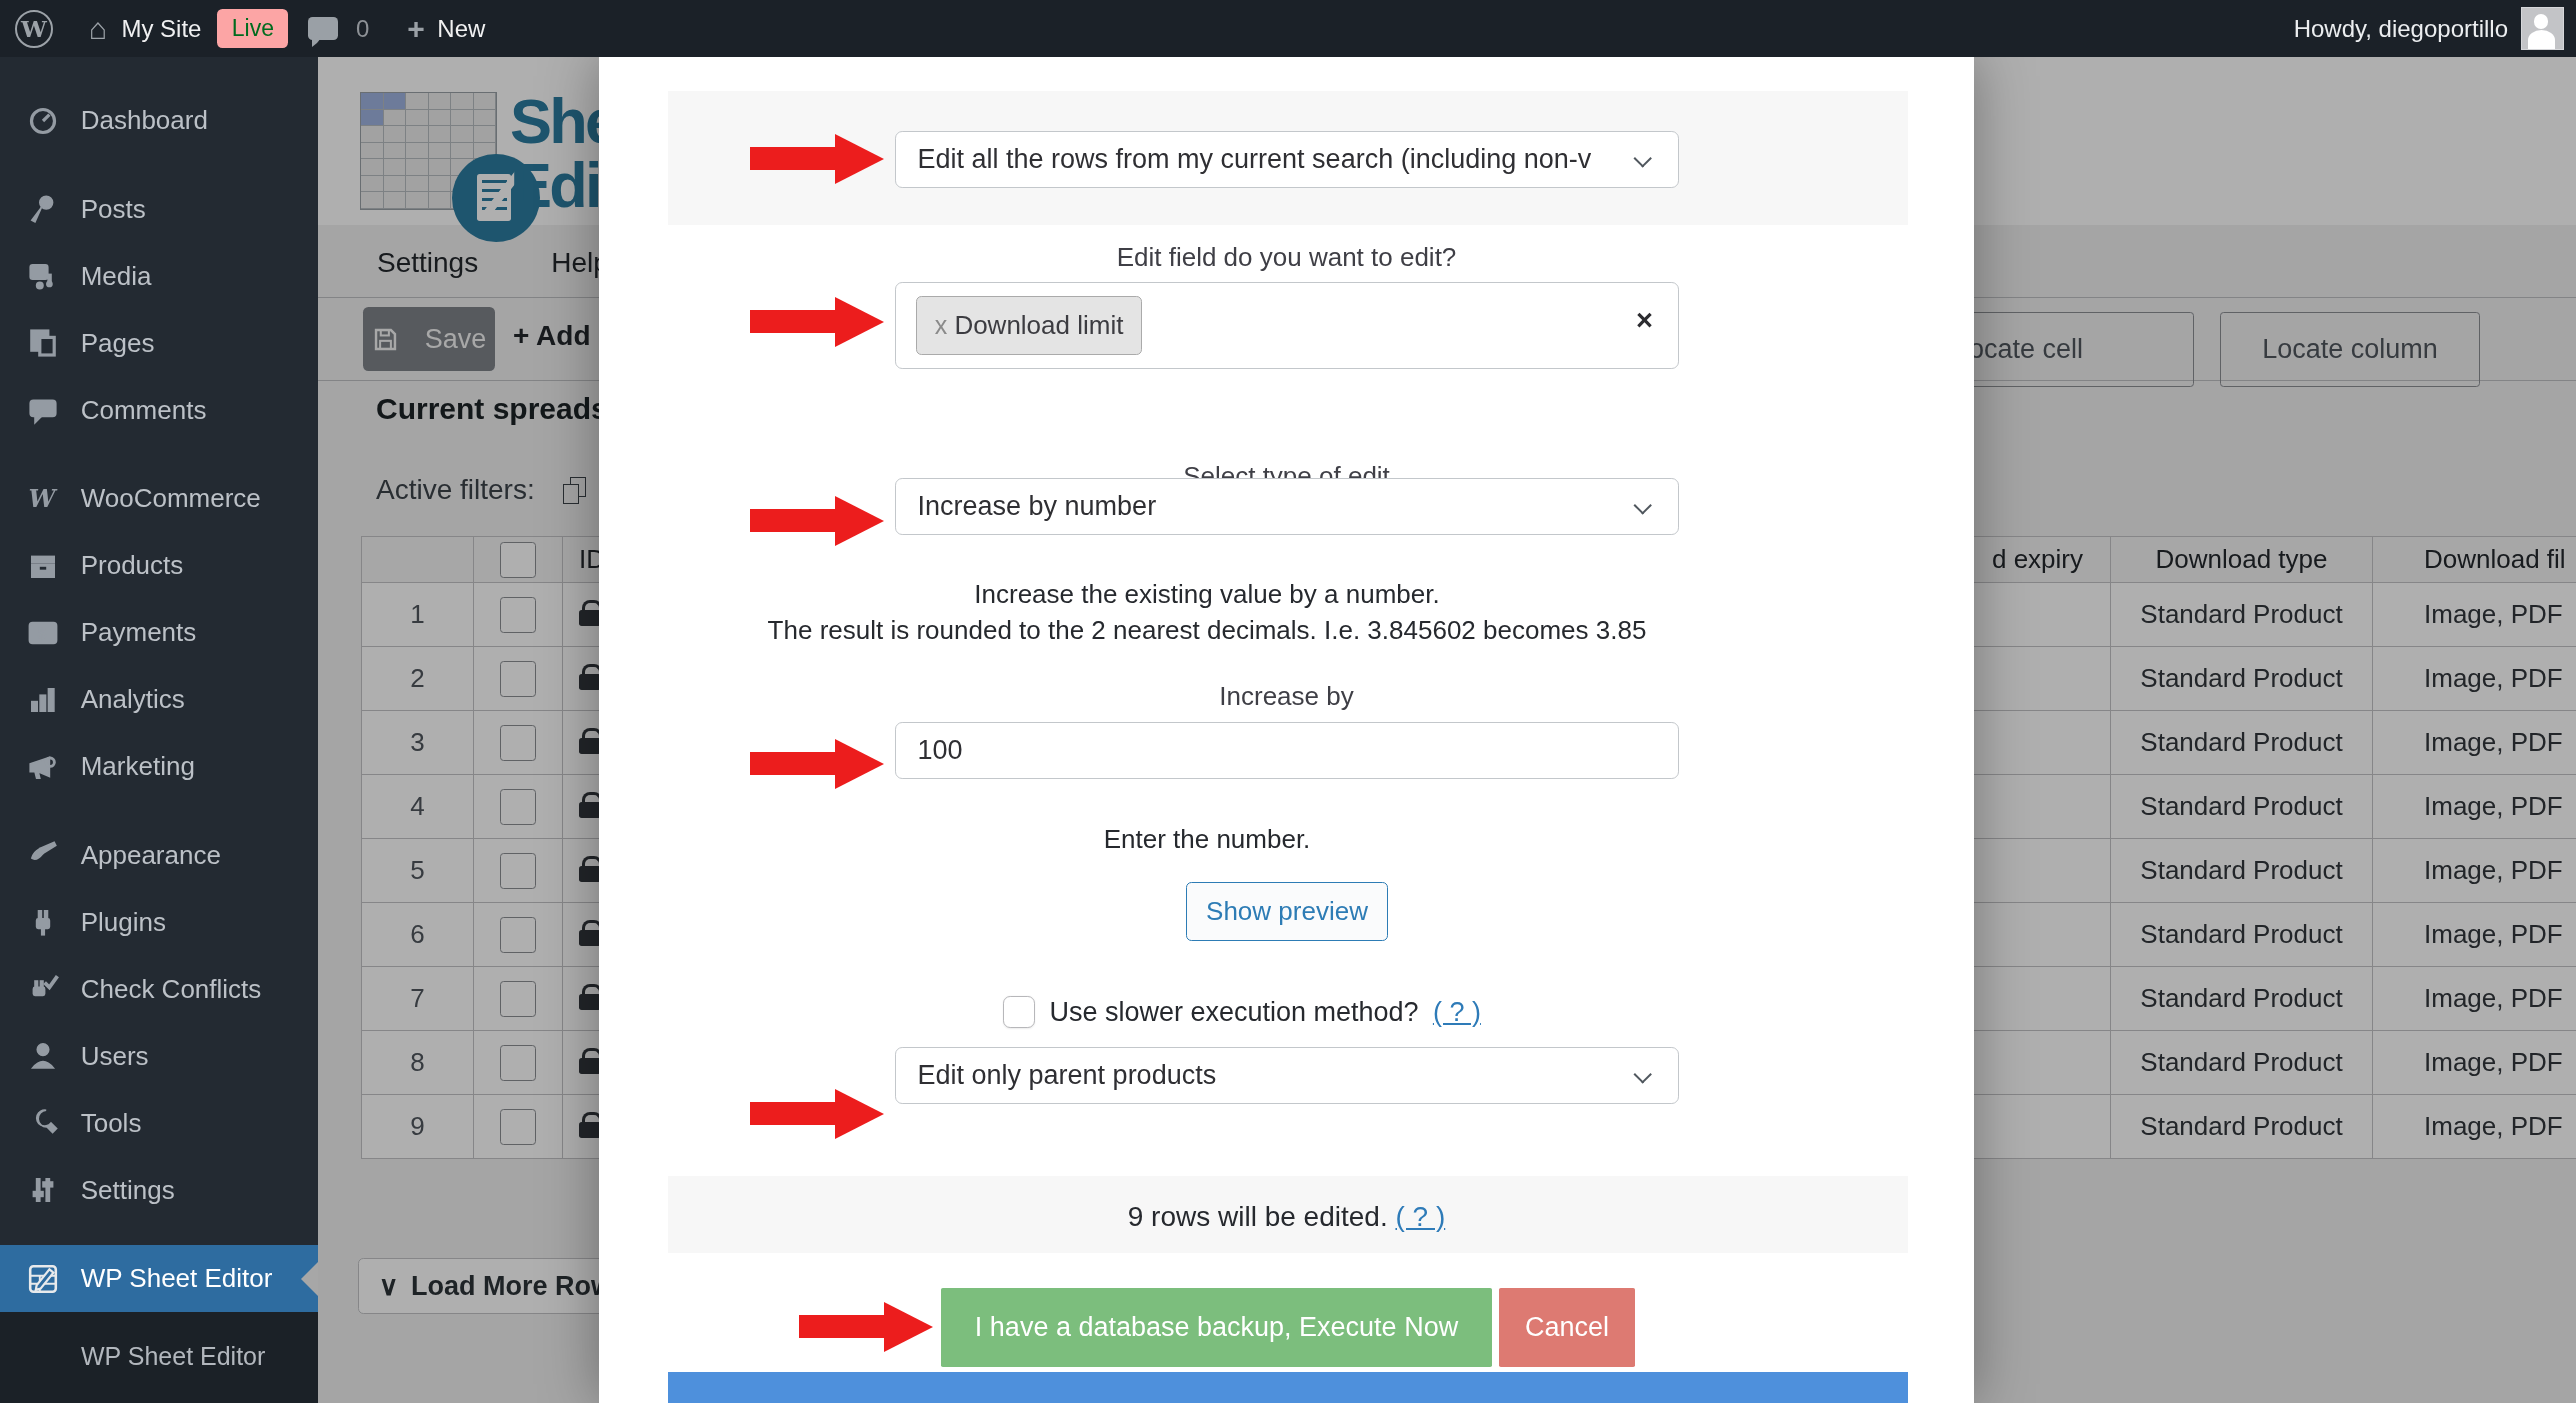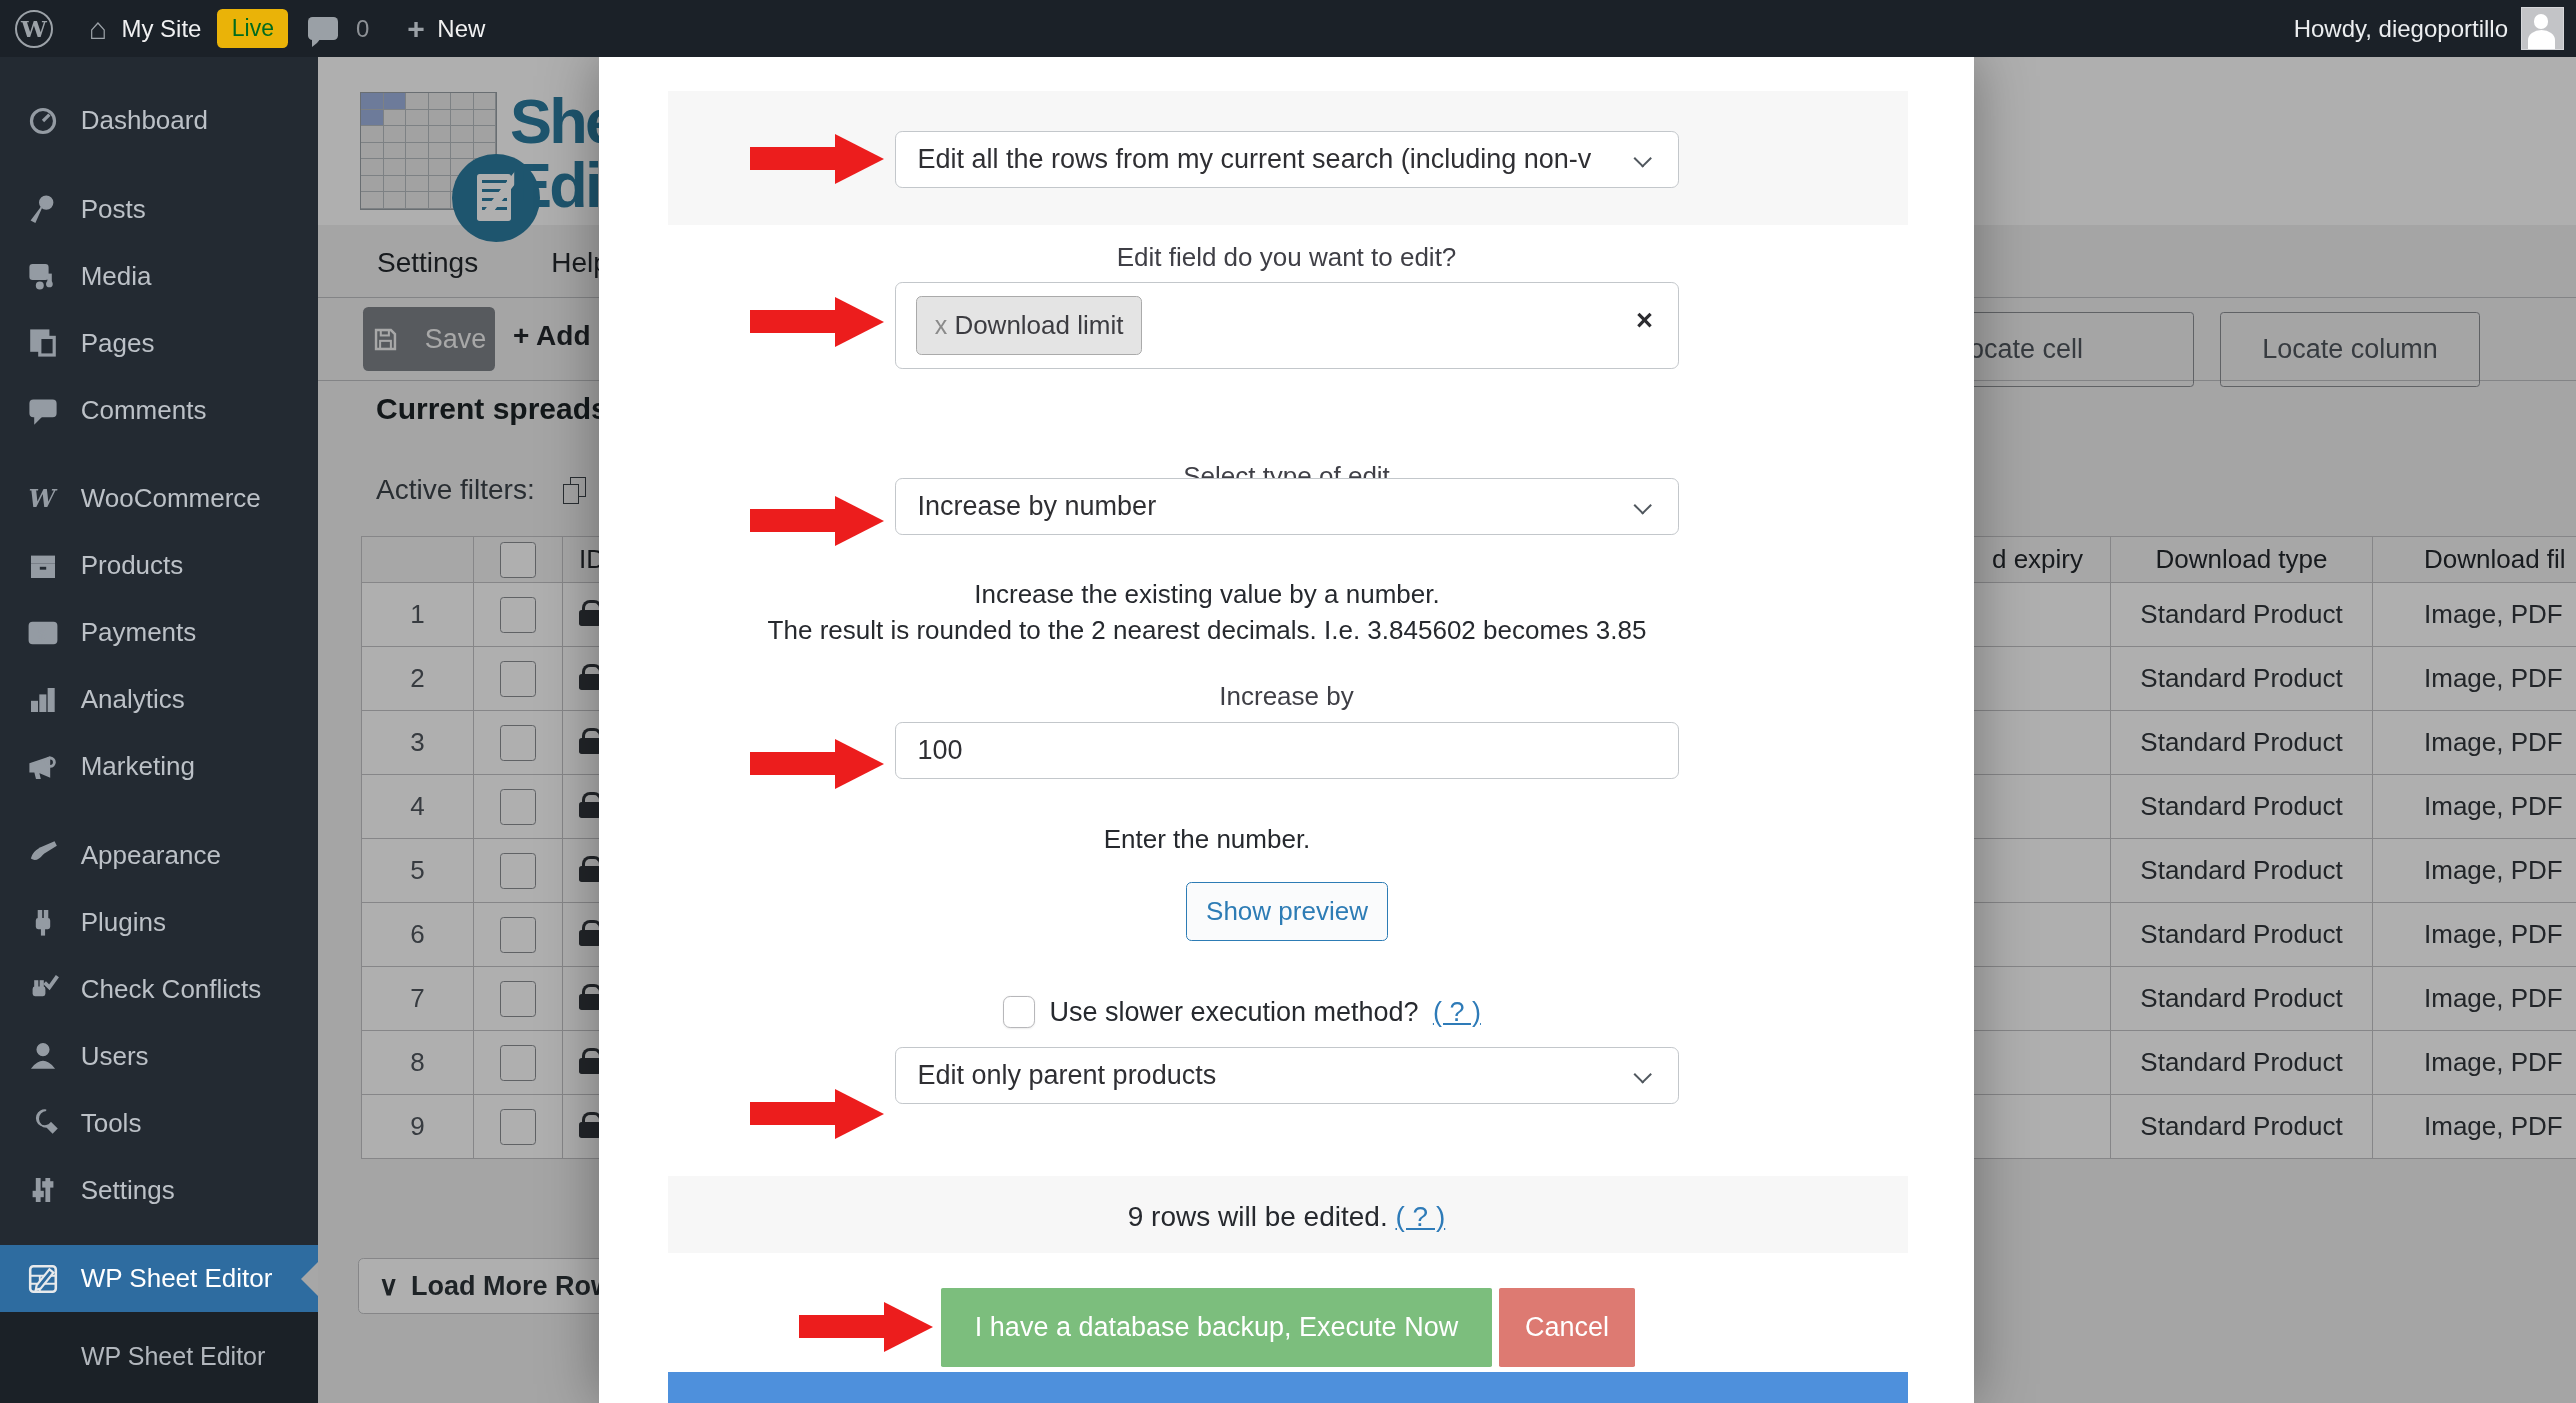--- a/index.html
+++ b/index.html
@@ -7,21 +7,21 @@
               font-family:"Liberation Sans", sans-serif; }
 
   
   #adminbar { position:absolute; left:0; top:0; width:2576px; height:57px;
     background:#1b2128; display:flex; align-items:center; z-index:100; color:#e9ebed; }
   .ab-logo { width:38px; height:38px; border-radius:50%; border:2.7px solid #9ca2a8;
     color:#9ca2a8; display:flex; align-items:center; justify-content:center;
     font-family:"DejaVu Serif", serif; font-weight:bold; font-size:23px; margin-left:15px; }
   .ab-home { font-size:30px; color:#9ca2a8; margin-left:36px; line-height:1; }
   .ab-site { font-size:24px; color:#f0f0f1; margin-left:14.3px; }
-  .ab-live { margin-left:16px; background:#eab308; color:#006b1e; font-size:23px;
+  .ab-live { margin-left:16px; background:#fca5a5; color:#006b1e; font-size:23px;
     padding:6.3px 14.3px; border-radius:5.4px; }
   .ab-bubble { position:relative; width:30px; height:23px; background:#9aa0a6;
     border-radius:4.5px; margin-left:19.7px; }
   .ab-bubble::after { content:''; position:absolute; left:3.6px; bottom:-7.2px;
     border:4.5px solid transparent; border-top:5.4px solid #9aa0a6; border-left:5.4px solid #9aa0a6; }
   .ab-count { font-size:24px; color:#8d9196; margin-left:18px; }
   .ab-plus { font-size:30px; color:#9aa0a6; margin-left:38px; font-weight:bold; }
   .ab-new { font-size:24px; color:#f0f0f1; margin-left:12.5px; }
   .ab-right { margin-left:auto; display:flex; align-items:center; }
   .ab-howdy { font-size:24px; color:#eceef0; }

